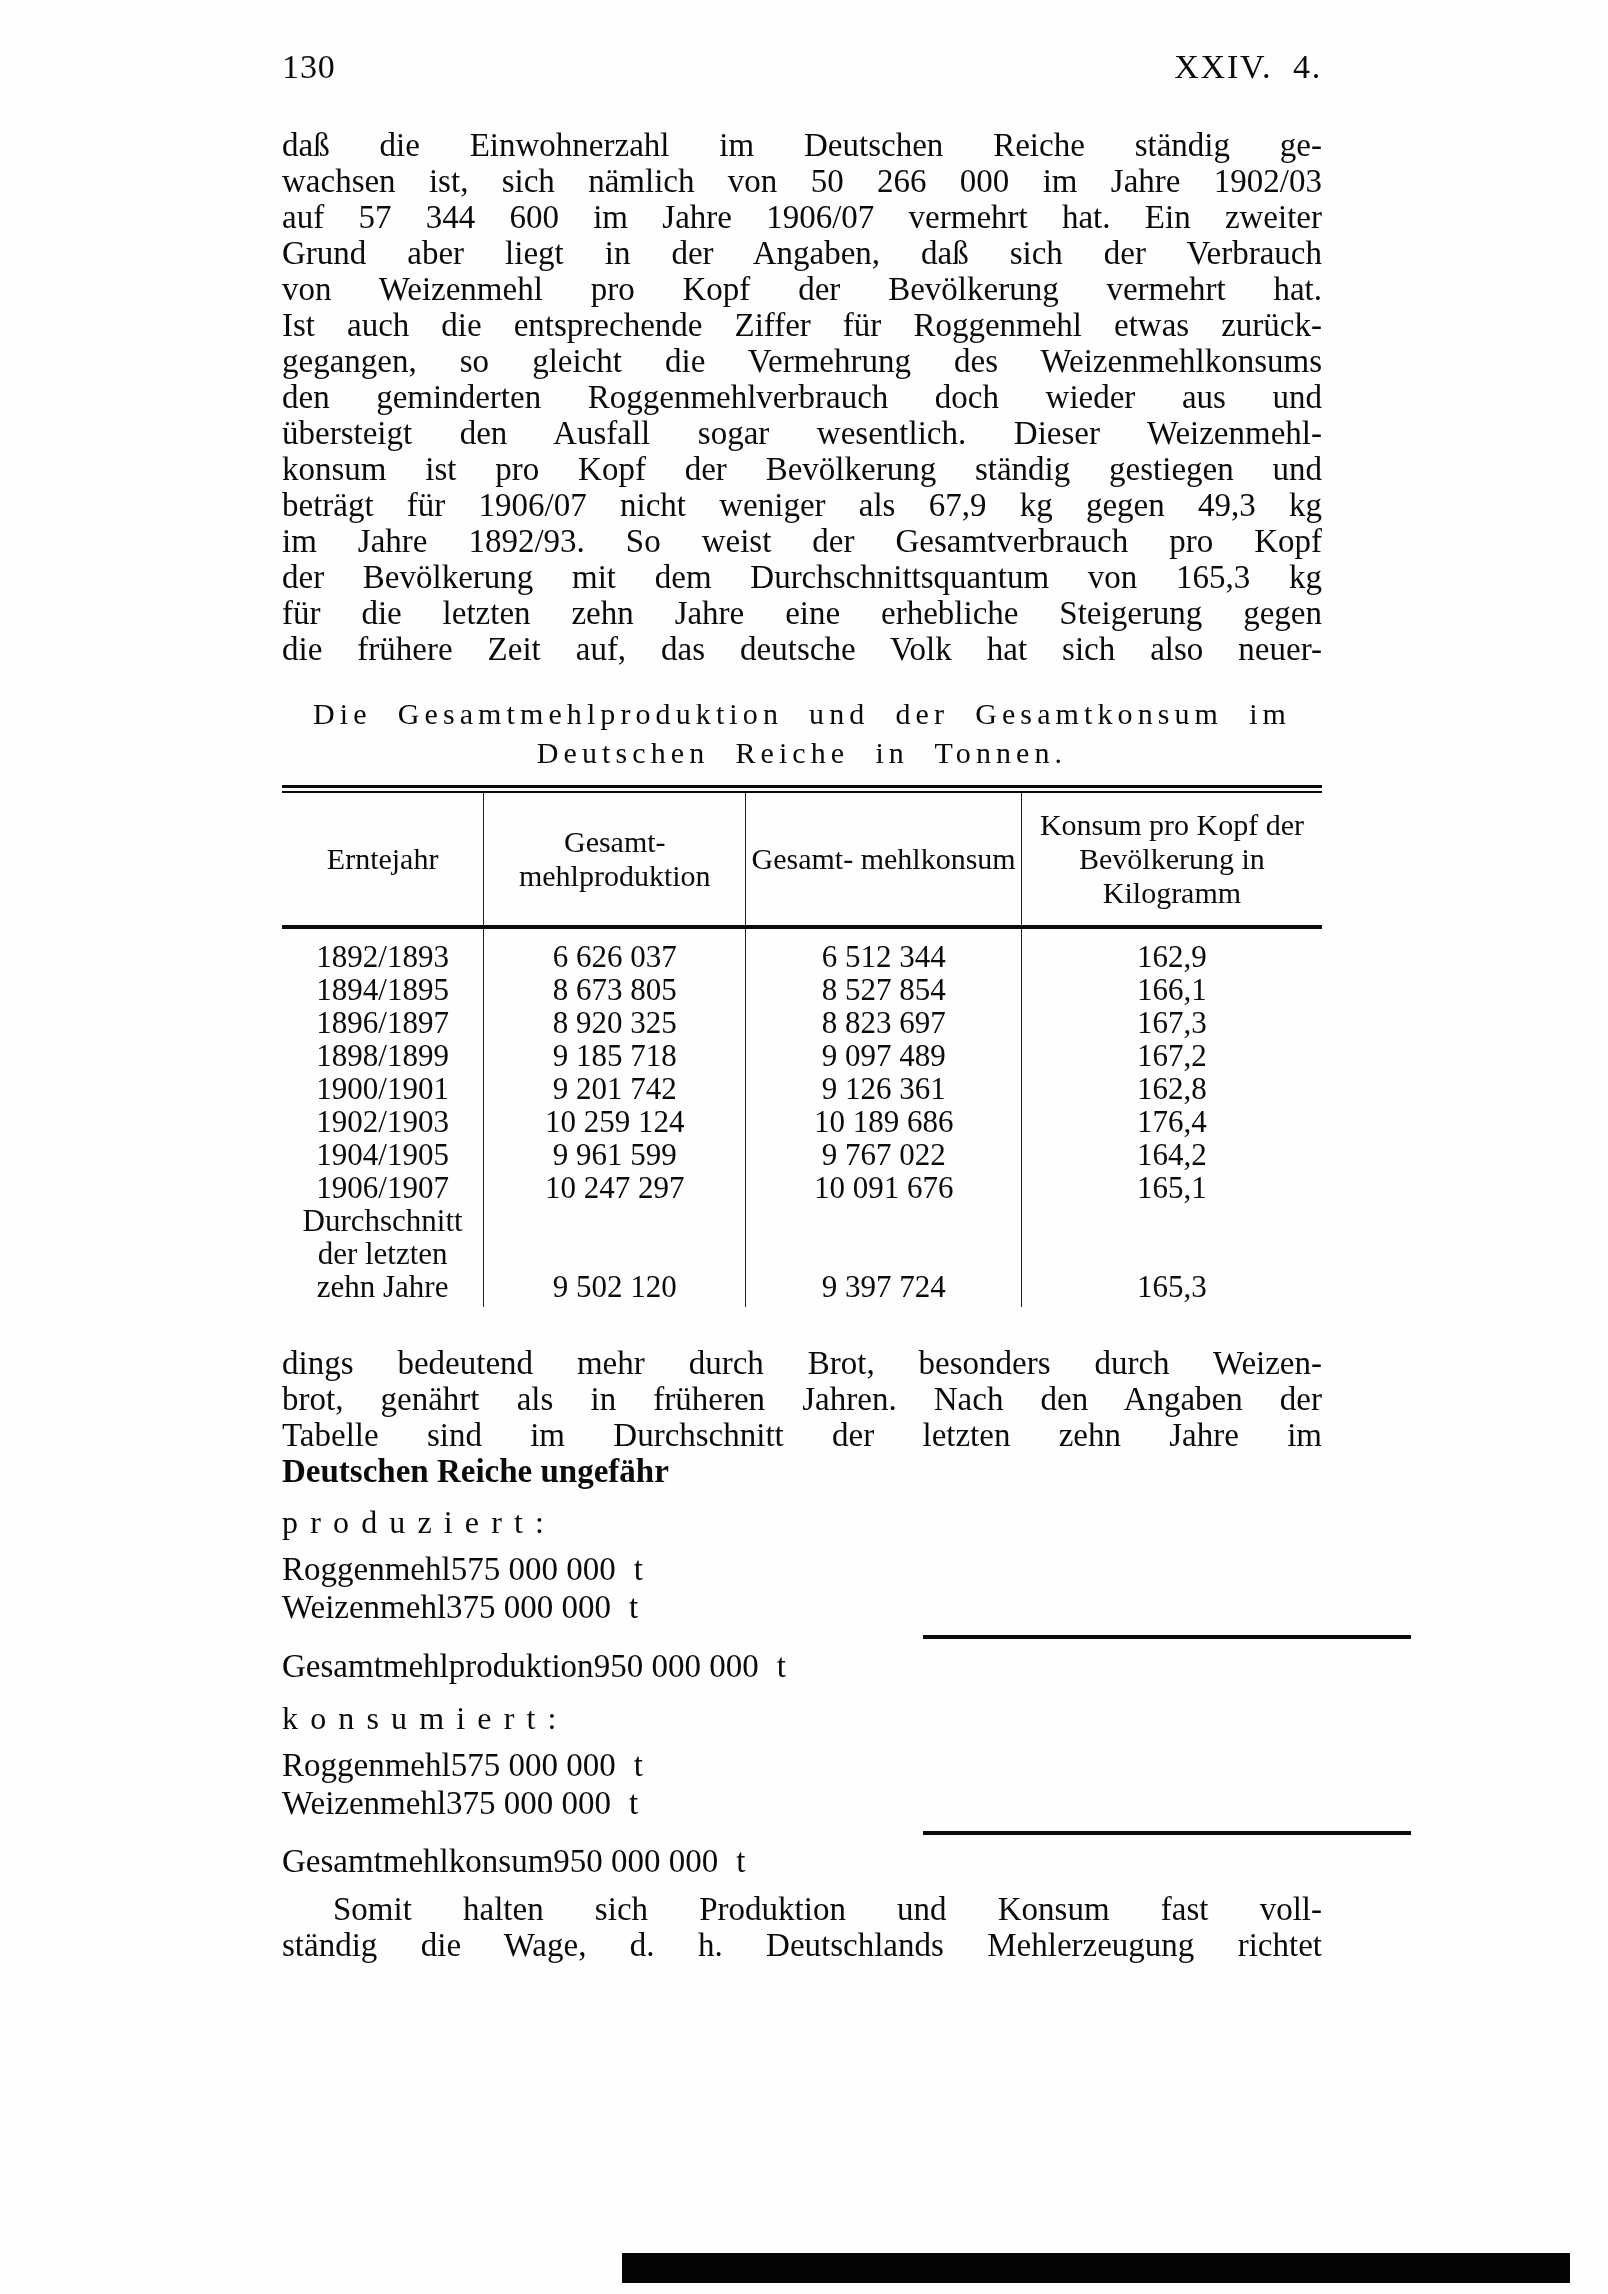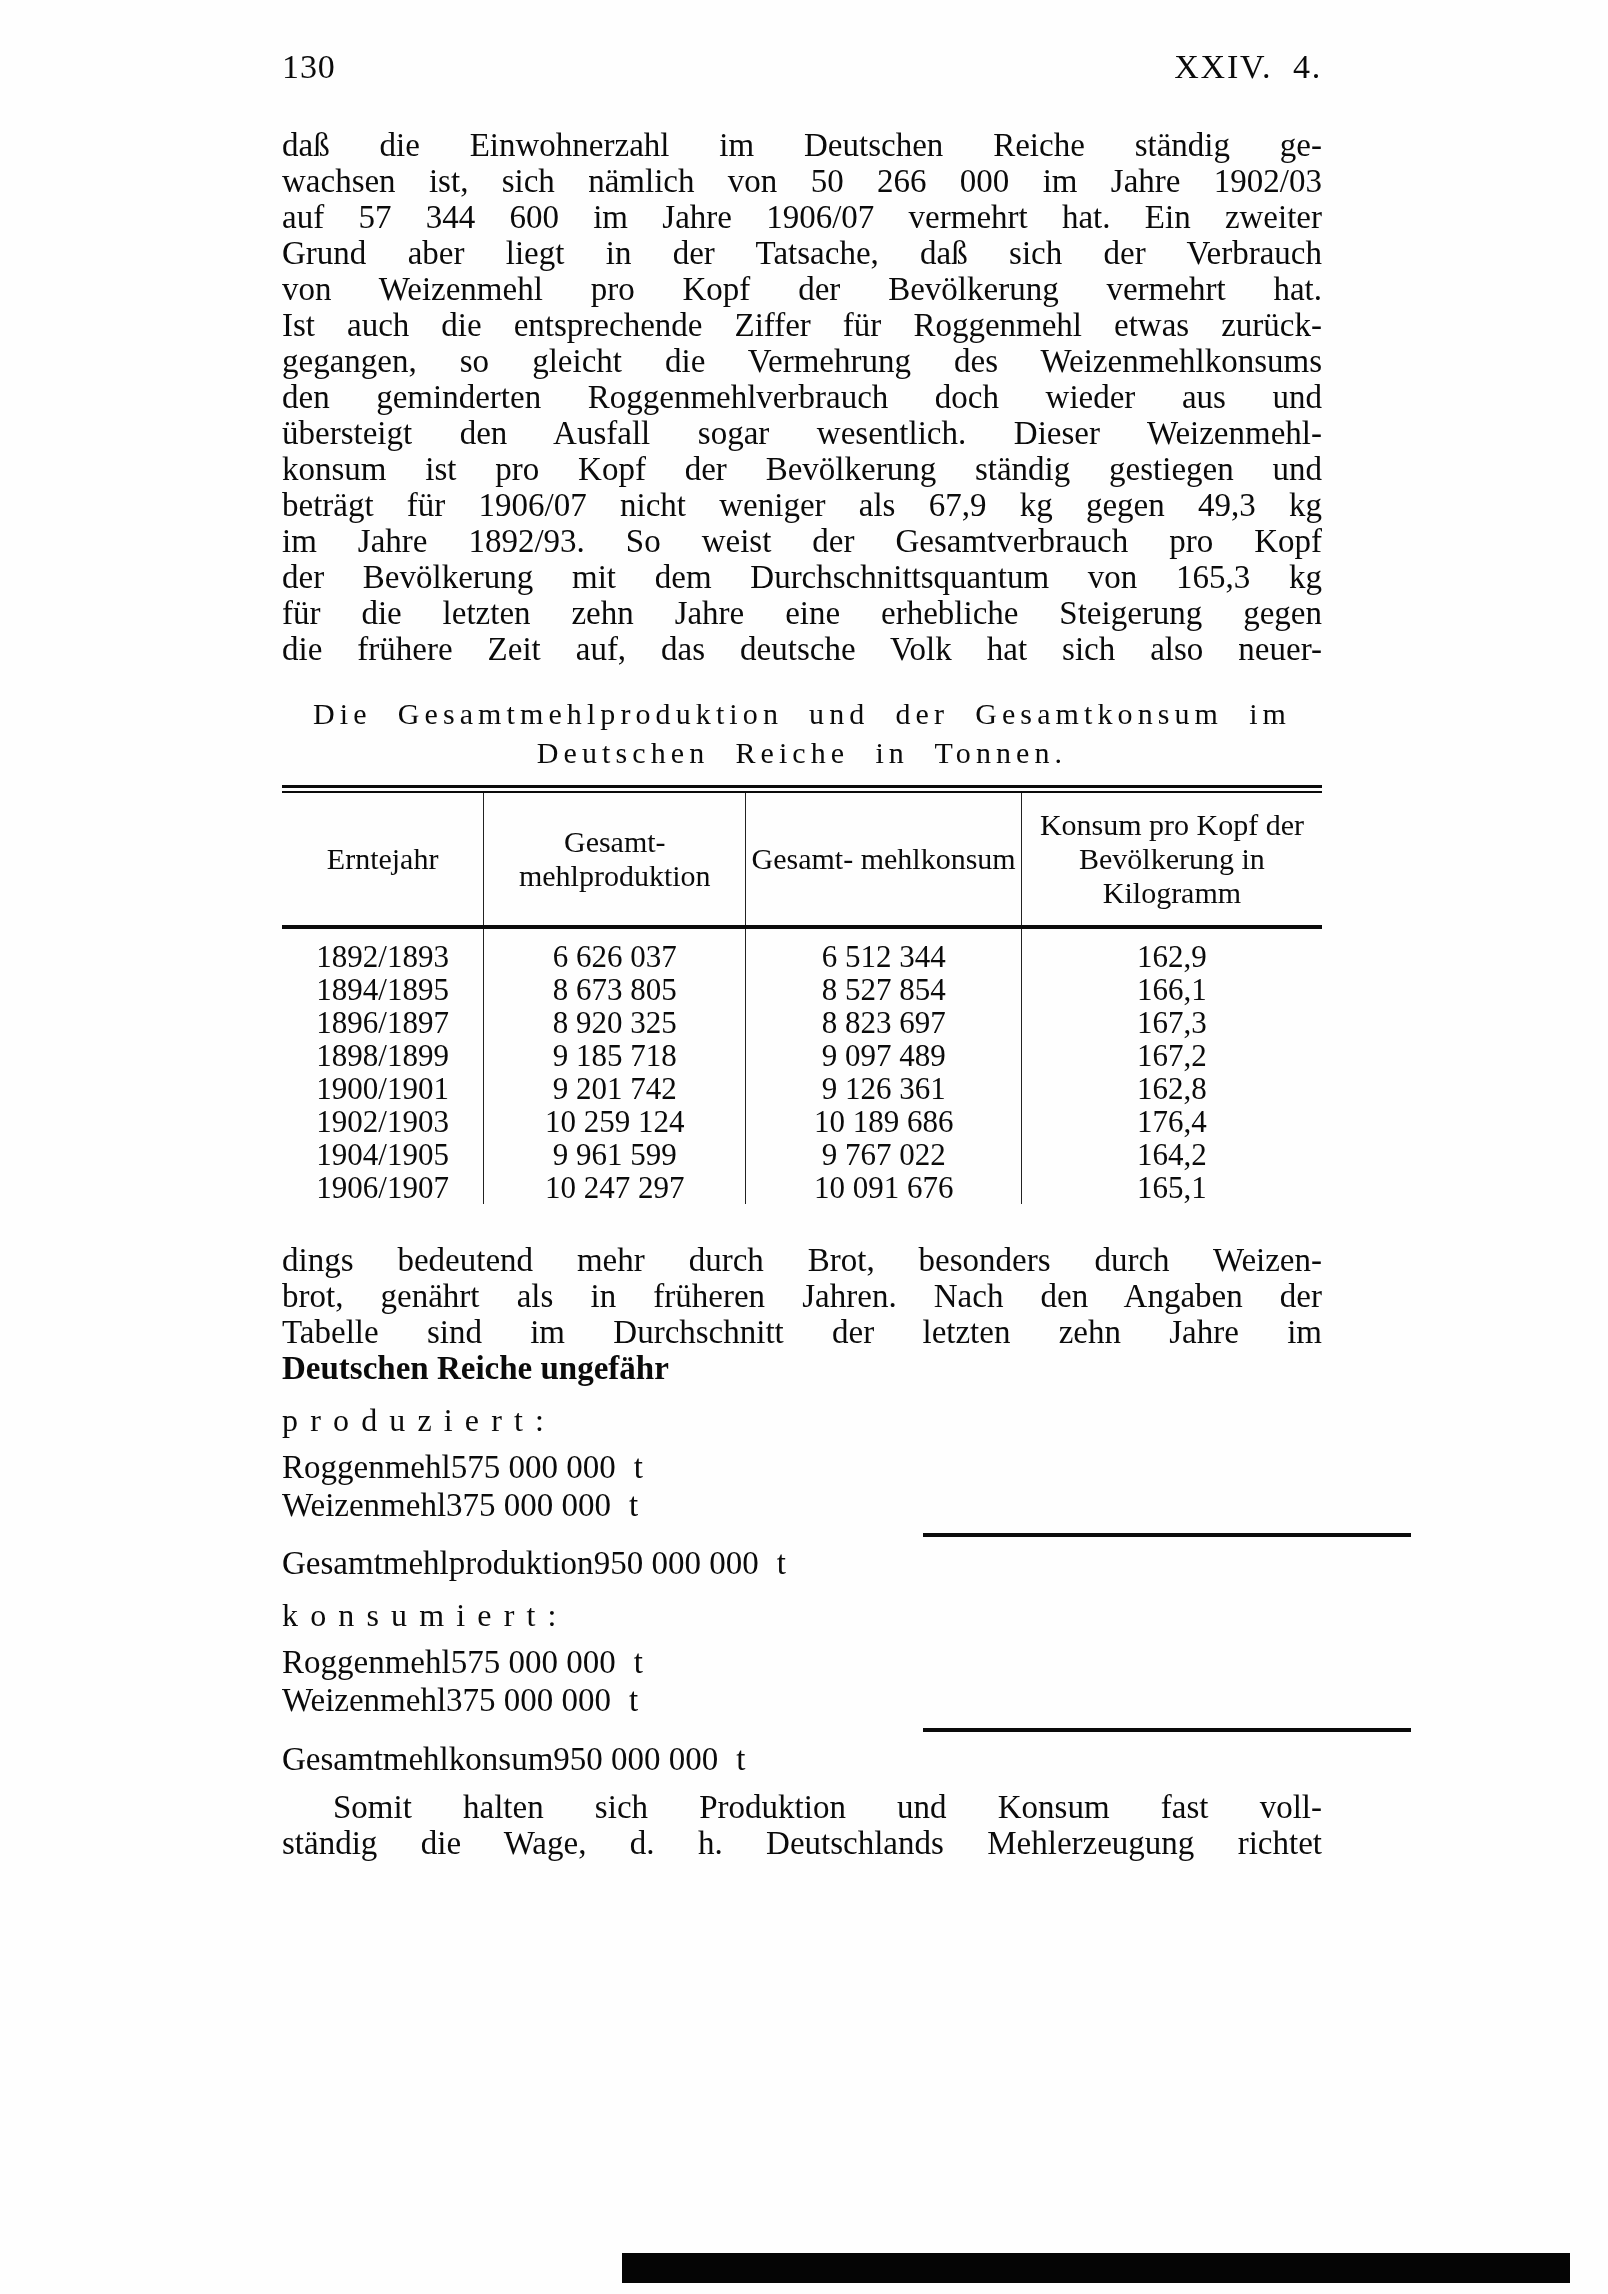--- a/index.html
+++ b/index.html
@@ -128,21 +128,21 @@
 
     <div class="runhead">
       <span class="folio">130</span>
       <span class="signature">XXIV.  4.</span>
     </div>
 
     <div class="para p1">
       <div class="jl">daß die Einwohnerzahl im Deutschen Reiche ständig ge-</div>
       <div class="jl">wachsen ist, sich nämlich von 50 266 000 im Jahre 1902/03</div>
       <div class="jl">auf 57 344 600 im Jahre 1906/07 vermehrt hat. Ein zweiter</div>
-      <div class="jl">Grund aber liegt in der Tatsache, daß sich der Verbrauch</div>
+      <div class="jl">Grund aber liegt in der Angaben, daß sich der Verbrauch</div>
       <div class="jl">von Weizenmehl pro Kopf der Bevölkerung vermehrt hat.</div>
       <div class="jl">Ist auch die entsprechende Ziffer für Roggenmehl etwas zurück-</div>
       <div class="jl">gegangen, so gleicht die Vermehrung des Weizenmehlkonsums</div>
       <div class="jl">den geminderten Roggenmehlverbrauch doch wieder aus und</div>
       <div class="jl">übersteigt den Ausfall sogar wesentlich. Dieser Weizenmehl-</div>
       <div class="jl">konsum ist pro Kopf der Bevölkerung ständig gestiegen und</div>
       <div class="jl">beträgt für 1906/07 nicht weniger als 67,9 kg gegen 49,3 kg</div>
       <div class="jl">im Jahre 1892/93. So weist der Gesamtverbrauch pro Kopf</div>
       <div class="jl">der Bevölkerung mit dem Durchschnittsquantum von 165,3 kg</div>
       <div class="jl">für die letzten zehn Jahre eine erhebliche Steigerung gegen</div>
@@ -225,20 +225,30 @@
           <td class="vsep">9 961 599</td>
           <td class="vsep">9 767 022</td>
           <td class="vsep">164,2</td>
         </tr>
         <tr>
           <td>1906/1907</td>
           <td class="vsep">10 247 297</td>
           <td class="vsep">10 091 676</td>
           <td class="vsep">165,1</td>
         </tr>
+        <tr class="avg">
+          <td>
+            <span class="cellline">Durchschnitt</span>
+            <span class="cellline">der letzten</span>
+            <span class="cellline">zehn Jahre</span>
+          </td>
+          <td class="vsep">9 502 120</td>
+          <td class="vsep">9 397 724</td>
+          <td class="vsep">165,3</td>
+        </tr>
       </tbody>
     </table>
 
     <div class="para p2">
       <div class="jl">dings bedeutend mehr durch Brot, besonders durch Weizen-</div>
       <div class="jl">brot, genährt als in früheren Jahren. Nach den Angaben der</div>
       <div class="jl">Tabelle sind im Durchschnitt der letzten zehn Jahre im</div>
       <div class="jl noJust">Deutschen Reiche ungefähr</div>
     </div>
 

